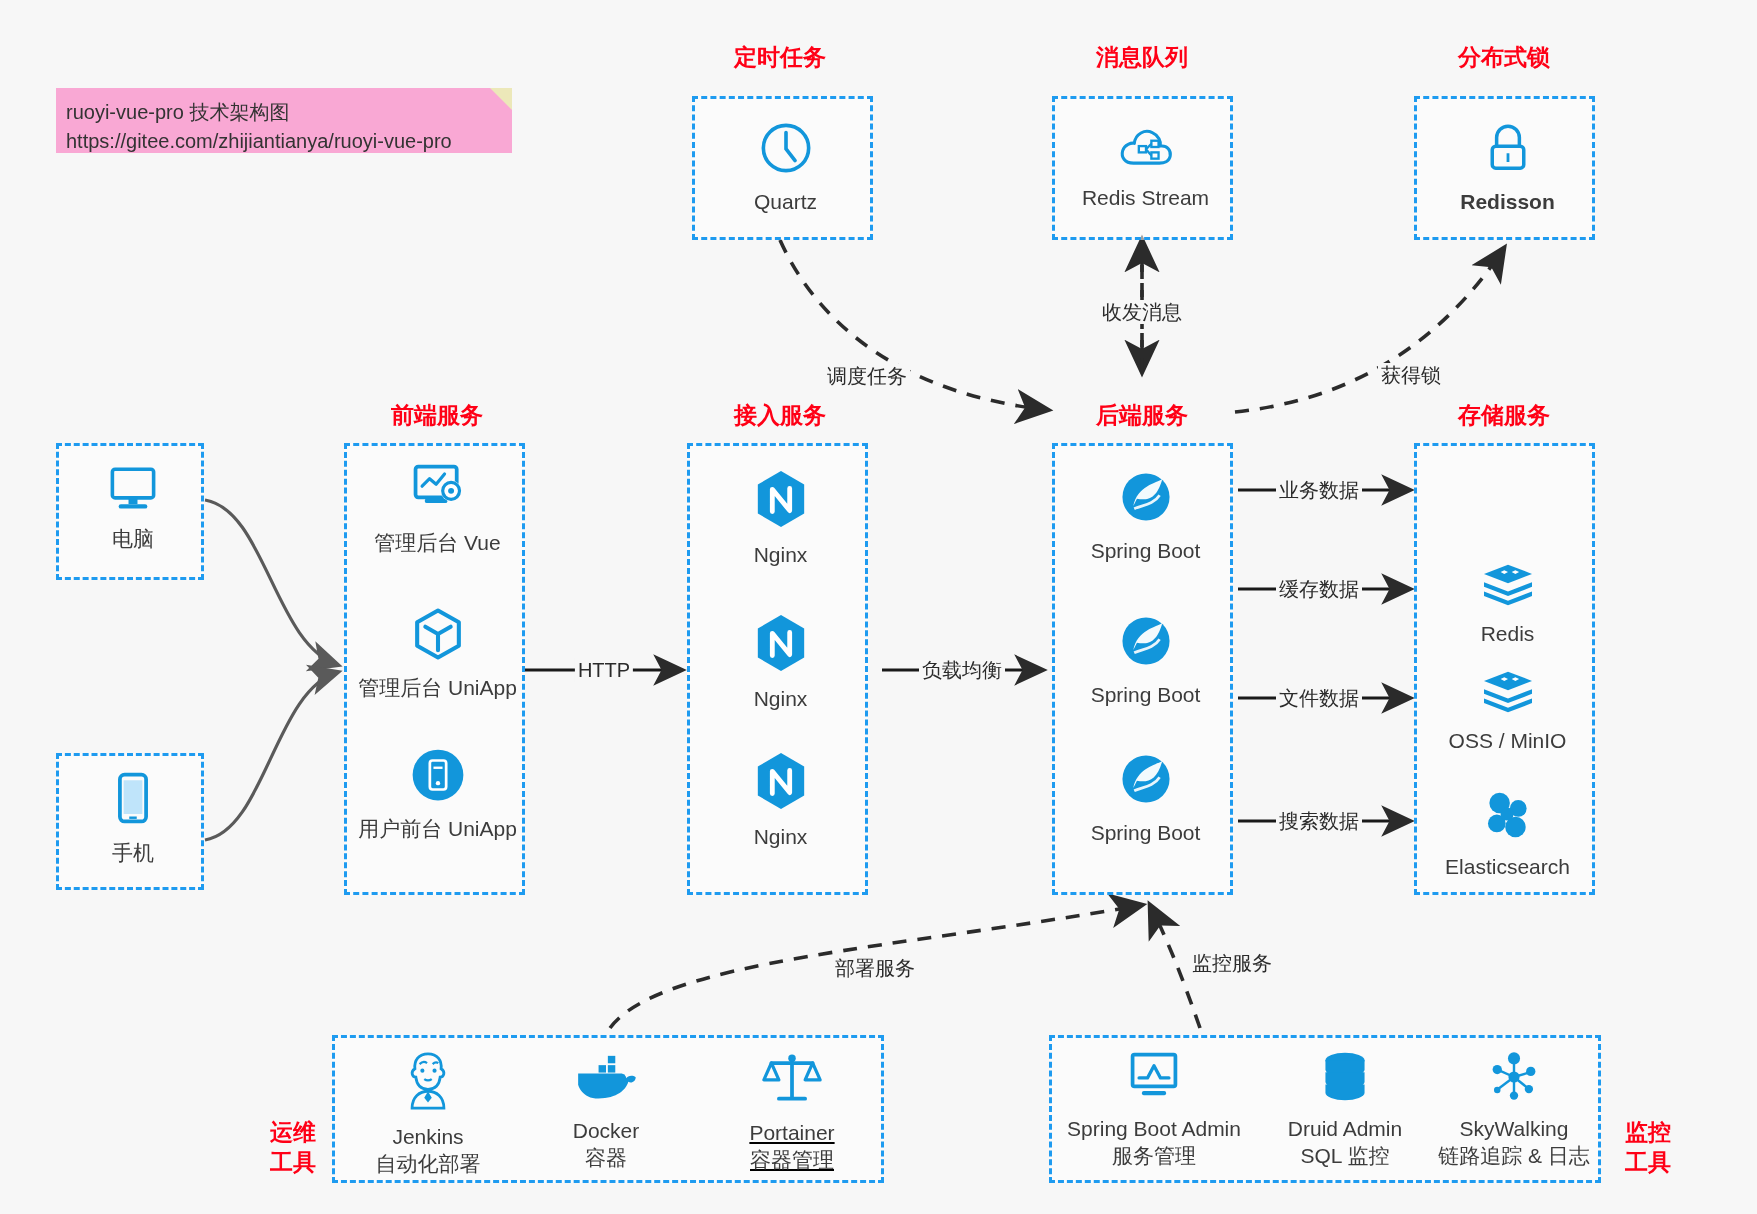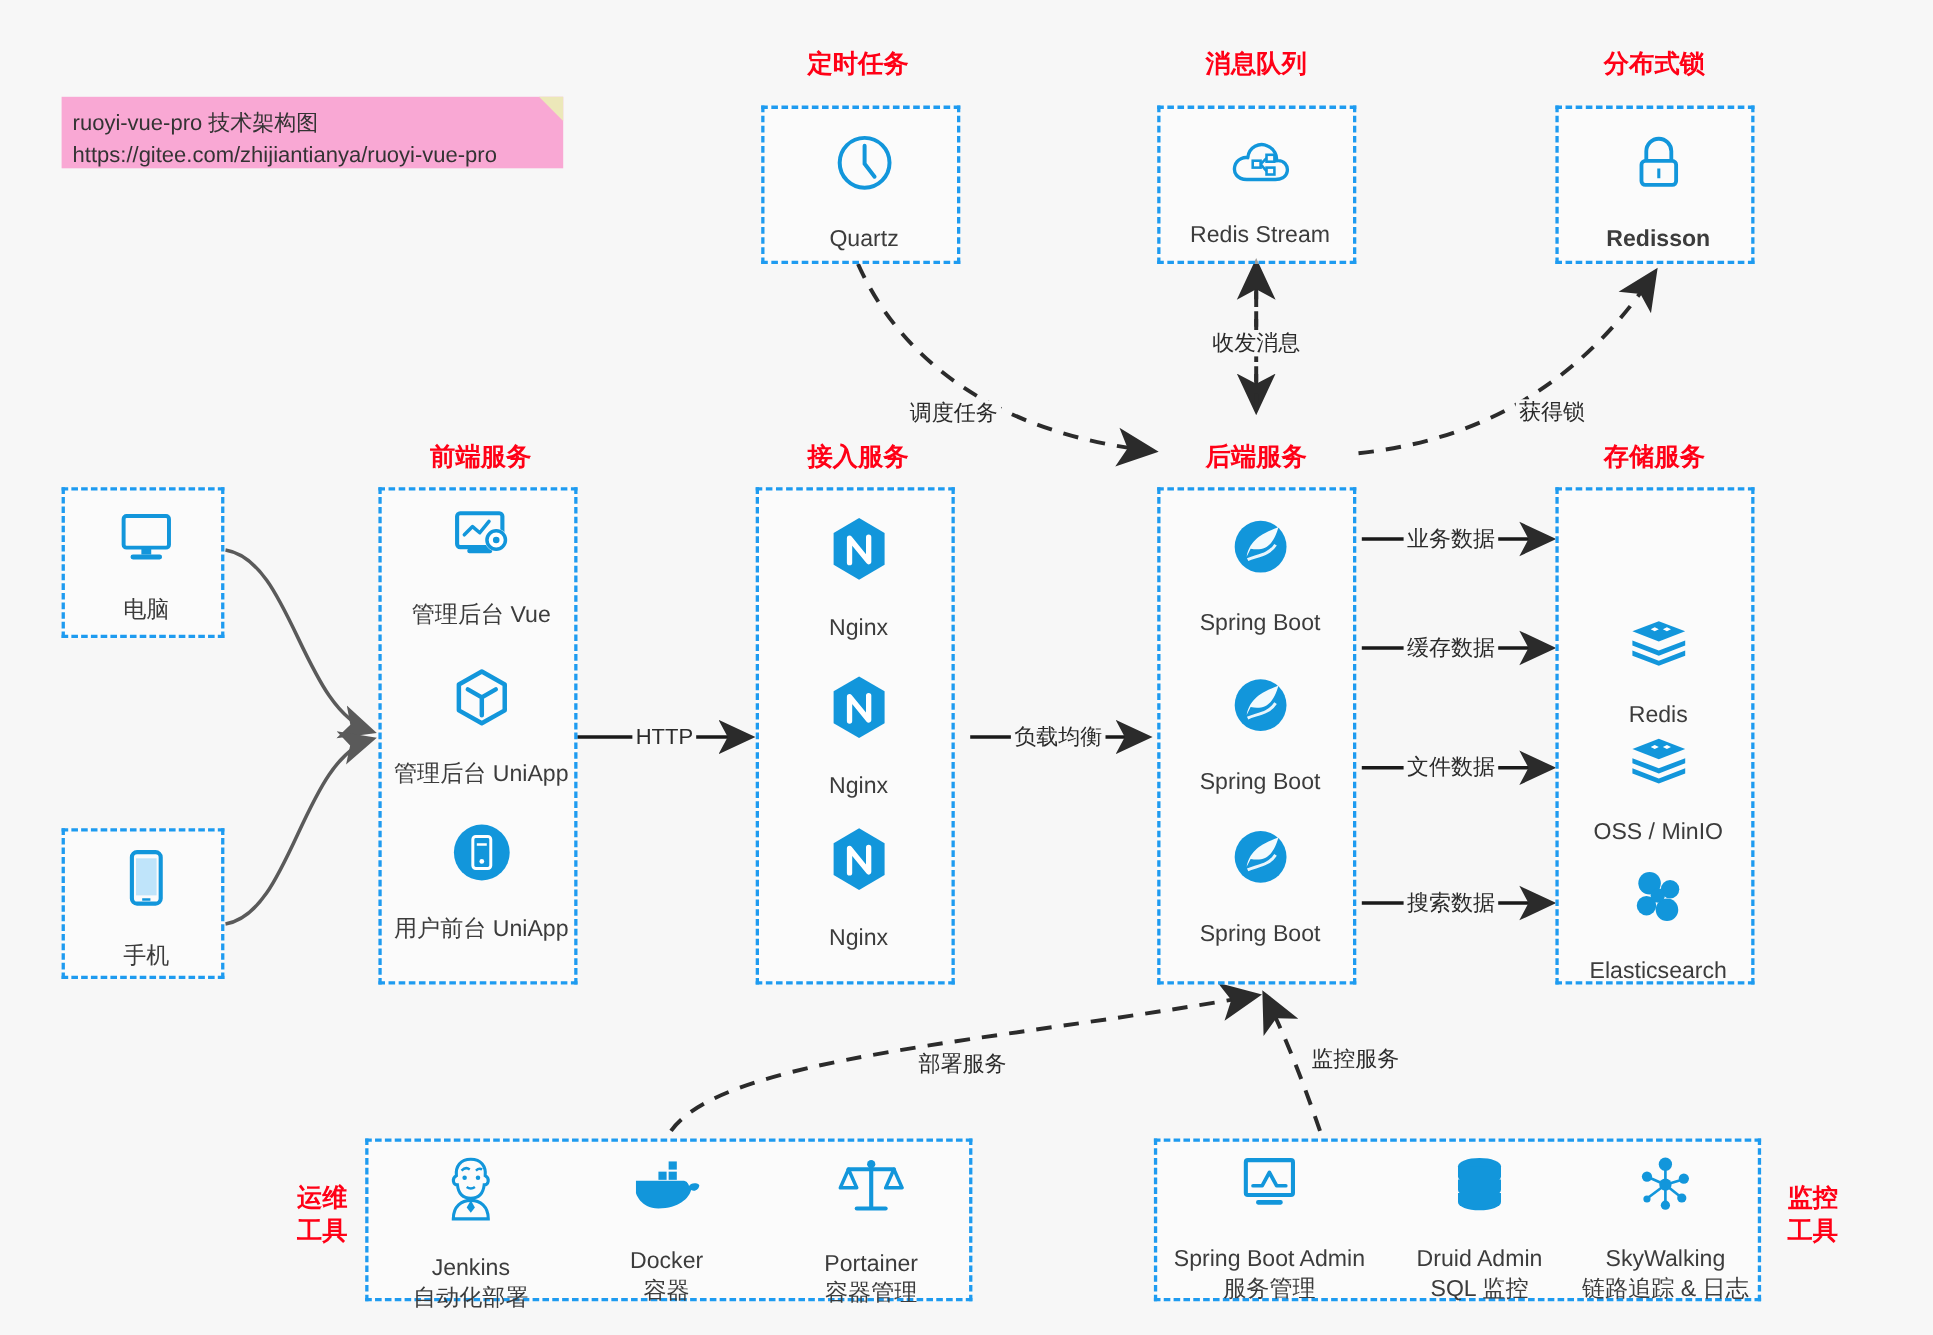--- a/index.html
+++ b/index.html
@@ -30,31 +30,31 @@
     position:absolute;
     border:3px dashed #1e9bf0;
     background:rgba(255,255,255,0.55);
     box-sizing:border-box;
   }
   .gtitle{
     position:absolute;
     color:#ff0016;font-weight:bold;font-size:23px;
     white-space:nowrap;text-align:center;
   }
-  .gtitle.side{line-height:30px;}
+  .gtitle.side{line-height:30px;margin-top:44px;}
 
   
   .node{
     position:absolute;
     display:flex;flex-direction:column;align-items:center;justify-content:flex-start;
     text-align:center;
   }
   .node .ico{display:block;}
   .node .lbl{
-    color:#3c3c3c;font-size:21px;line-height:27px;margin-top:22px;white-space:nowrap;
+    color:#3c3c3c;font-size:21px;line-height:27px;margin-top:7px;white-space:nowrap;
   }
   .node .sub{
     color:#3c3c3c;font-size:21px;line-height:27px;white-space:nowrap;
   }
 
   
   .elabel{
     position:absolute;
     background:#f7f7f7;
     color:#2b2b2b;font-size:20px;line-height:24px;
@@ -366,21 +366,21 @@
               <rect x="36" y="2" width="8" height="8"></rect>
             <rect x="46" y="22" width="8" height="8"></rect>
           </g>
           <path d="M4 33 C4 33 8 48 26 48 C46 48 56 38 58 30 C62 32 66 29 66 25 C62 22 57 24 56 26 C55 22 51 21 51 21 L4 21 Z" fill="#1296db"></path>
         </svg>
       </span>
       <span class="lbl">Docker</span>
       <span class="sub">容器</span>
     </div>
 
-    <div class="node" style="left:368px;top:10px;width:178px;">
+    <div class="node" style="left:368px;top:10px;width:178px;text-decoration:underline;">
       <span class="ico">
         <svg width="60" height="60" viewBox="0 0 64 64">
           <line x1="32" y1="8" x2="32" y2="54" stroke="#1296db" stroke-width="4"></line>
           <line x1="18" y1="54" x2="46" y2="54" stroke="#1296db" stroke-width="4" stroke-linecap="round"></line>
           <line x1="10" y1="16" x2="54" y2="16" stroke="#1296db" stroke-width="4" stroke-linecap="round"></line>
           <path d="M10 16 L2 34 L18 34 Z" fill="none" stroke="#1296db" stroke-width="3.4" stroke-linejoin="round"></path>
           <path d="M54 16 L46 34 L62 34 Z" fill="none" stroke="#1296db" stroke-width="3.4" stroke-linejoin="round"></path>
           <circle cx="32" cy="11" r="4" fill="#1296db"></circle>
         </svg>
       </span>

